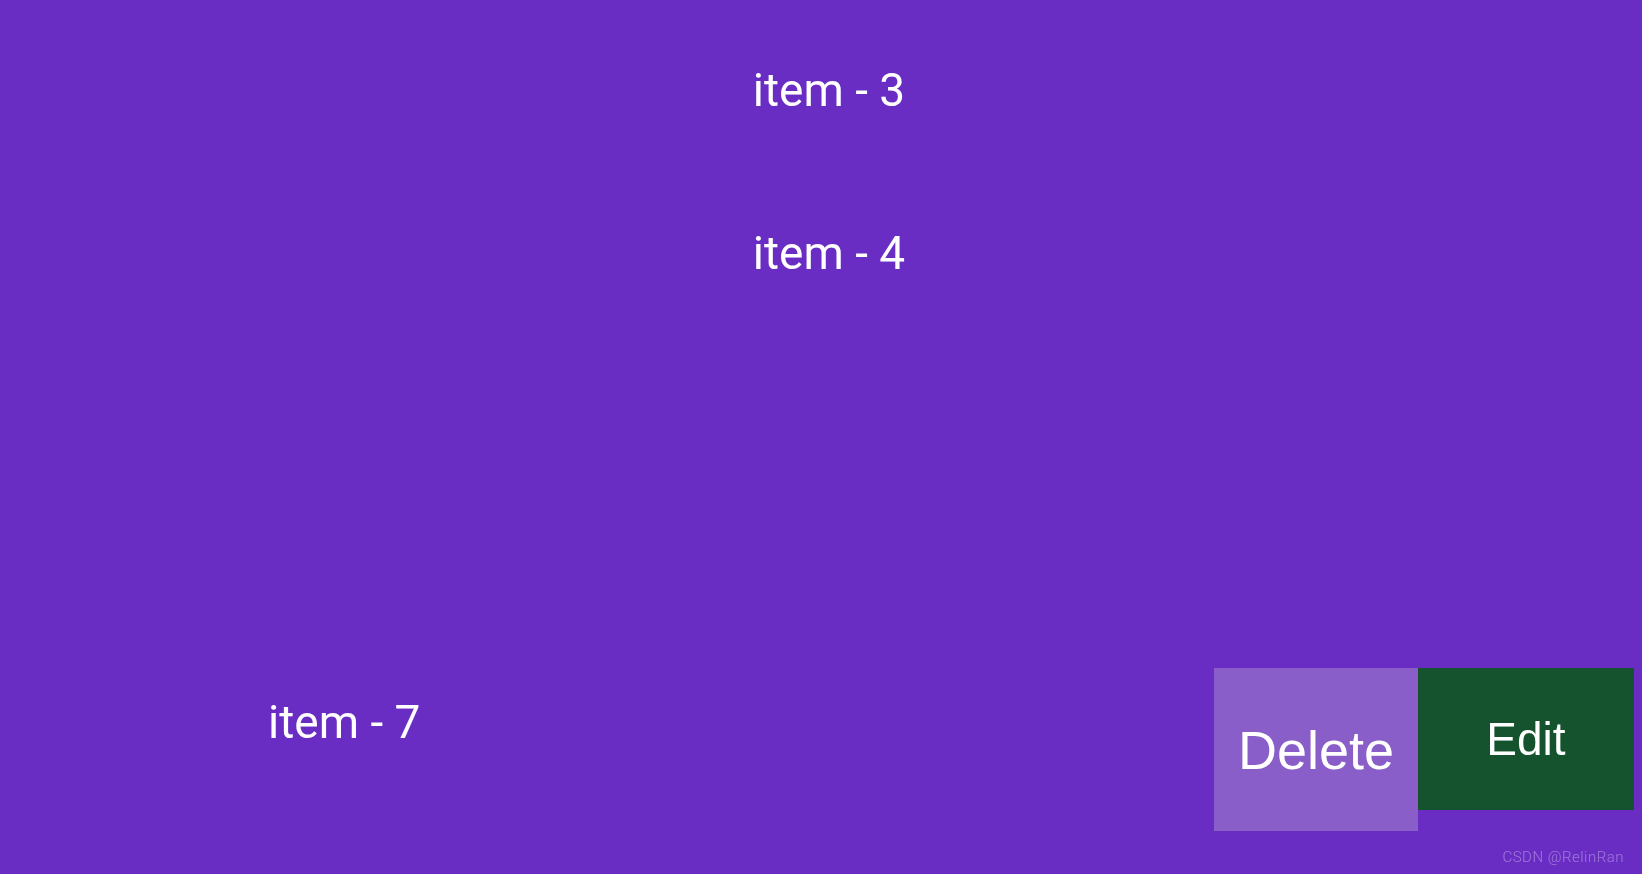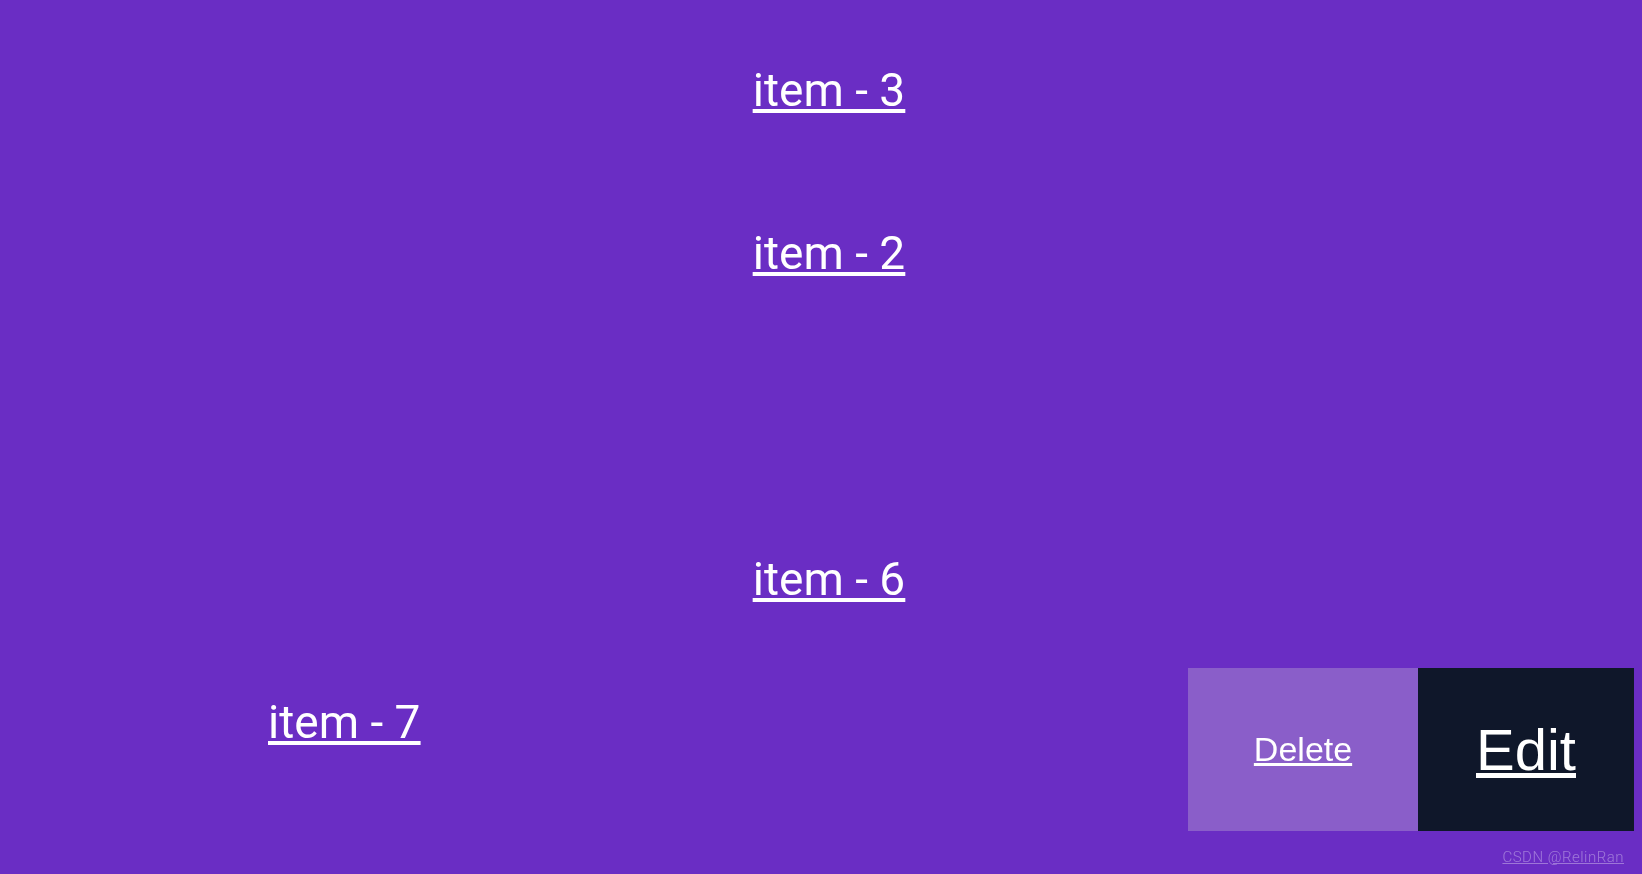--- a/index.html
+++ b/index.html
@@ -1,19 +1,18 @@
 <!DOCTYPE html>
 <html><head>
   <meta charset="utf-8">
   <style>
     * {
       margin: 0;
       padding: 8px;
       box-sizing: border-box;
-      text-decoration: underline;
     }
     
     body {
       width: 1642px;
       height: 874px;
       background-color: #6a2dc4;
       font-family: -apple-system, BlinkMacSystemFont, "Segoe UI", Roboto, Helvetica, Arial, sans-serif;
       position: relative;
       overflow: hidden;
     }
@@ -58,42 +57,42 @@
     .action-panel {
       position: absolute;
       right: 0;
       top: 644px;
       height: 163px;
       display: flex;
       flex-direction: row;
     }
     
     .delete-button {
-      width: 230px;
+      width: 204px;
       height: 163px;
       background-color: #8a5ec9;
       display: flex;
       align-items: center;
       justify-content: center;
       color: #ffffff;
-      font-size: 34px;
+      font-size: 54px;
       font-weight: 400;
       cursor: pointer;
       border: none;
     }
     
     .edit-button {
       width: 216px;
-      height: 163px;
-      background-color: #0f172a;
+      height: 142px;
+      background-color: #14532d;
       display: flex;
       align-items: center;
       justify-content: center;
       color: #ffffff;
-      font-size: 58px;
+      font-size: 46px;
       font-weight: 400;
       cursor: pointer;
       border: none;
     }
     
     .watermark {
       position: absolute;
       bottom: 8px;
       right: 18px;
       color: rgba(255, 255, 255, 0.35);
@@ -105,27 +104,24 @@
 </head>
 <body>
 
 <div class="list-container">
 
   <div class="list-item item-3">
     <span>item - 3</span>
   </div>
 
   <div class="list-item item-4">
-    <span>item - 2</span>
+    <span>item - 4</span>
   </div>
 
 
-  <div class="list-item item-6">
-    <span>item - 6</span>
-  </div>
 
   <div class="list-item item-7">
     <span class="item-7-label">item - 7</span>
   </div>
 
   <div class="action-panel">
     <button class="delete-button">
       <span>Delete</span>
     </button>
     <button class="edit-button">

